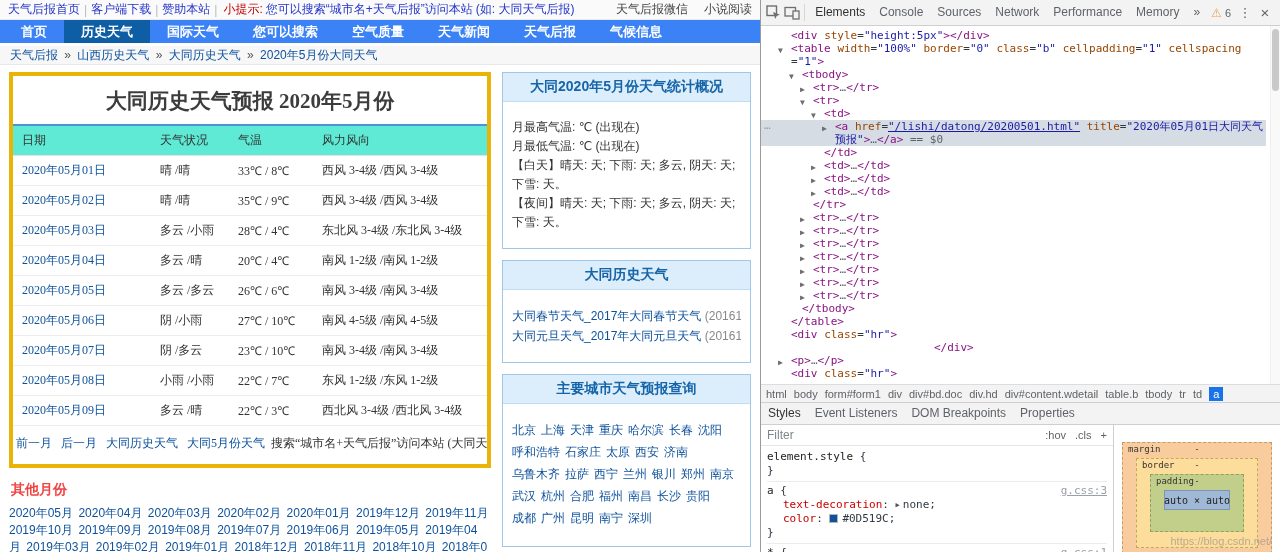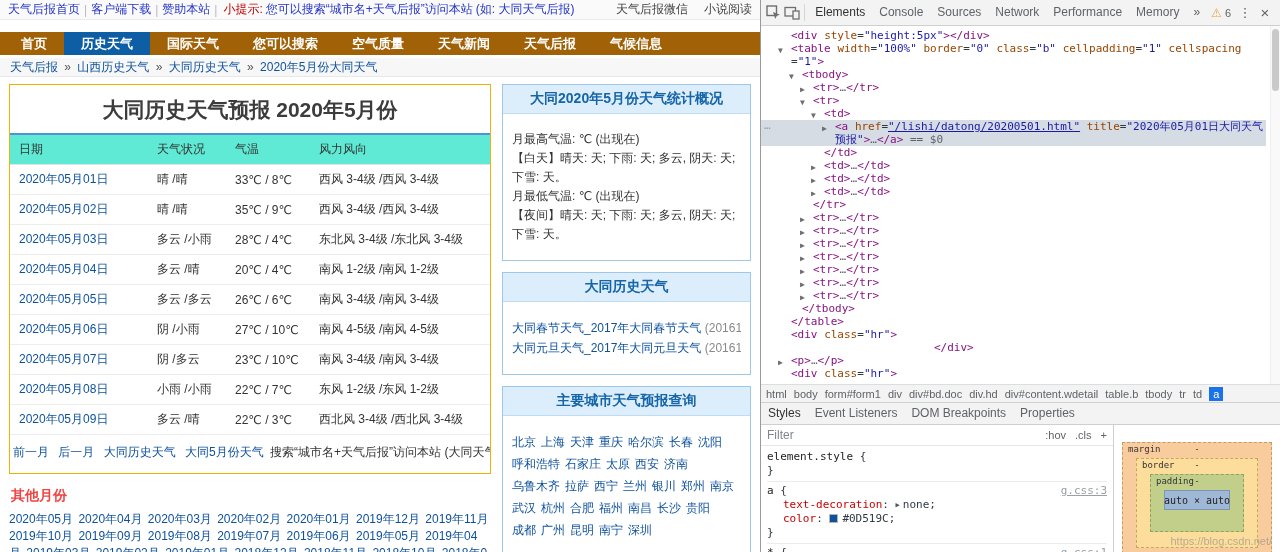--- a/index.html
+++ b/index.html
@@ -10,35 +10,35 @@
   
   .page { width:760px; height:552px; overflow:hidden; background:#fff; }
   .topbar { height:20px; background:#FAFAFA; border-bottom:1px solid #EBEBEB;
     display:flex; align-items:center; font-size:12px; padding:0 8px; color:#666; }
   .topbar a { color:#2535C8; text-decoration:none; cursor:pointer; }
   .sep { color:#BBB; margin:0 4px; }
   .tip-label { color:#C00000; margin-left:2px; margin-right:3px; }
   .topbar-right { margin-left:auto; display:flex; gap:16px; color:#444; }
   .topbar-right a { color:#444; }
 
-  .nav { margin-top:12px; height:23px; background:#a16207; display:flex; padding-left:4px; }
+  .nav { margin-top:0; height:23px; background:#3b82f6; display:flex; padding-left:4px; }
   .nav-item { color:#fff; font-size:13px; font-weight:bold; line-height:23px;
     padding:0 17px; cursor:pointer; white-space:nowrap; }
   .nav-item.active { background:#0D5EA4; }
 
   .crumbbar { margin-top:3px; height:19px; line-height:18px; background:#F7F7F7;
     border-bottom:1px solid #E8E8E8; font-size:12px; padding:0 10px; color:#333; }
   .crumbbar a { color:#0D519C; text-decoration:none; cursor:pointer; }
   .crumb-sep { color:#555; margin:0 3px; }
 
   .content { display:flex; padding:7px 9px 0; }
   .left-col { width:482px; }
   .right-col { width:249px; margin-left:11px; }
 
-  .main-box { border:1px solid #eab308; }
+  .main-box { border:4px solid #eab308;font-family:Liberation Serif, serif; }
   .page-title { font-size:21px; font-weight:bold; color:#3C3C3C; text-align:center;
     padding:11px 0 9px; border-bottom:2px solid #4E93D5; }
   .wtable { width:100%; border-collapse:collapse; font-size:12px; color:#333; }
   .wtable th { text-align:left; font-weight:normal; background:#5eead4; color:#333;
     padding:6px 9px; border-bottom:1px solid #E2E2E2; }
   .wtable th:nth-child(1){ width:138px; } .wtable th:nth-child(2){ width:78px; }
   .wtable th:nth-child(3){ width:84px; }
   .wtable td { padding:6px 9px; border-bottom:1px solid #EDEDED; }
   .link { color:#0D519C; text-decoration:none; cursor:pointer; }
   .pager { text-align:center; font-size:12px; padding:9px 0 12px; white-space:nowrap;
@@ -250,22 +250,22 @@
         </div>
         <div class="other-heading">其他月份</div>
         <div class="months"><a class="link">2020年05月</a> <a class="link">2020年04月</a> <a class="link">2020年03月</a> <a class="link">2020年02月</a> <a class="link">2020年01月</a> <a class="link">2019年12月</a> <a class="link">2019年11月</a> <a class="link">2019年10月</a> <a class="link">2019年09月</a> <a class="link">2019年08月</a> <a class="link">2019年07月</a> <a class="link">2019年06月</a> <a class="link">2019年05月</a> <a class="link">2019年04月</a> <a class="link">2019年03月</a> <a class="link">2019年02月</a> <a class="link">2019年01月</a> <a class="link">2018年12月</a> <a class="link">2018年11月</a> <a class="link">2018年10月</a> <a class="link">2018年09月</a>                                    </div>
       </div>
 
       <div class="right-col">
         <div class="side-box">
           <div class="side-box-title">大同2020年5月份天气统计概况</div>
           <div class="side-box-body">
               <div class="stat-line">月最高气温: ℃ (出现在)</div>
+              <div class="stat-line">月最低气温: ℃ (出现在)</div>
               <div class="stat-line">【白天】晴天: 天; 下雨: 天; 多云, 阴天: 天; 下雪: 天。</div>
-              <div class="stat-line">月最低气温: ℃ (出现在)</div>
               <div class="stat-line">【夜间】晴天: 天; 下雨: 天; 多云, 阴天: 天; 下雪: 天。</div>
             </div>
         </div>
         <div class="side-box">
           <div class="side-box-title">大同历史天气</div>
           <div class="side-box-body">
               <div class="news-line"><a class="link">大同春节天气_2017年大同春节天气</a><span class="news-date"> (20161223)</span></div>
               <div class="news-line"><a class="link">大同元旦天气_2017年大同元旦天气</a><span class="news-date"> (20161222)</span></div>
             </div>
         </div>

